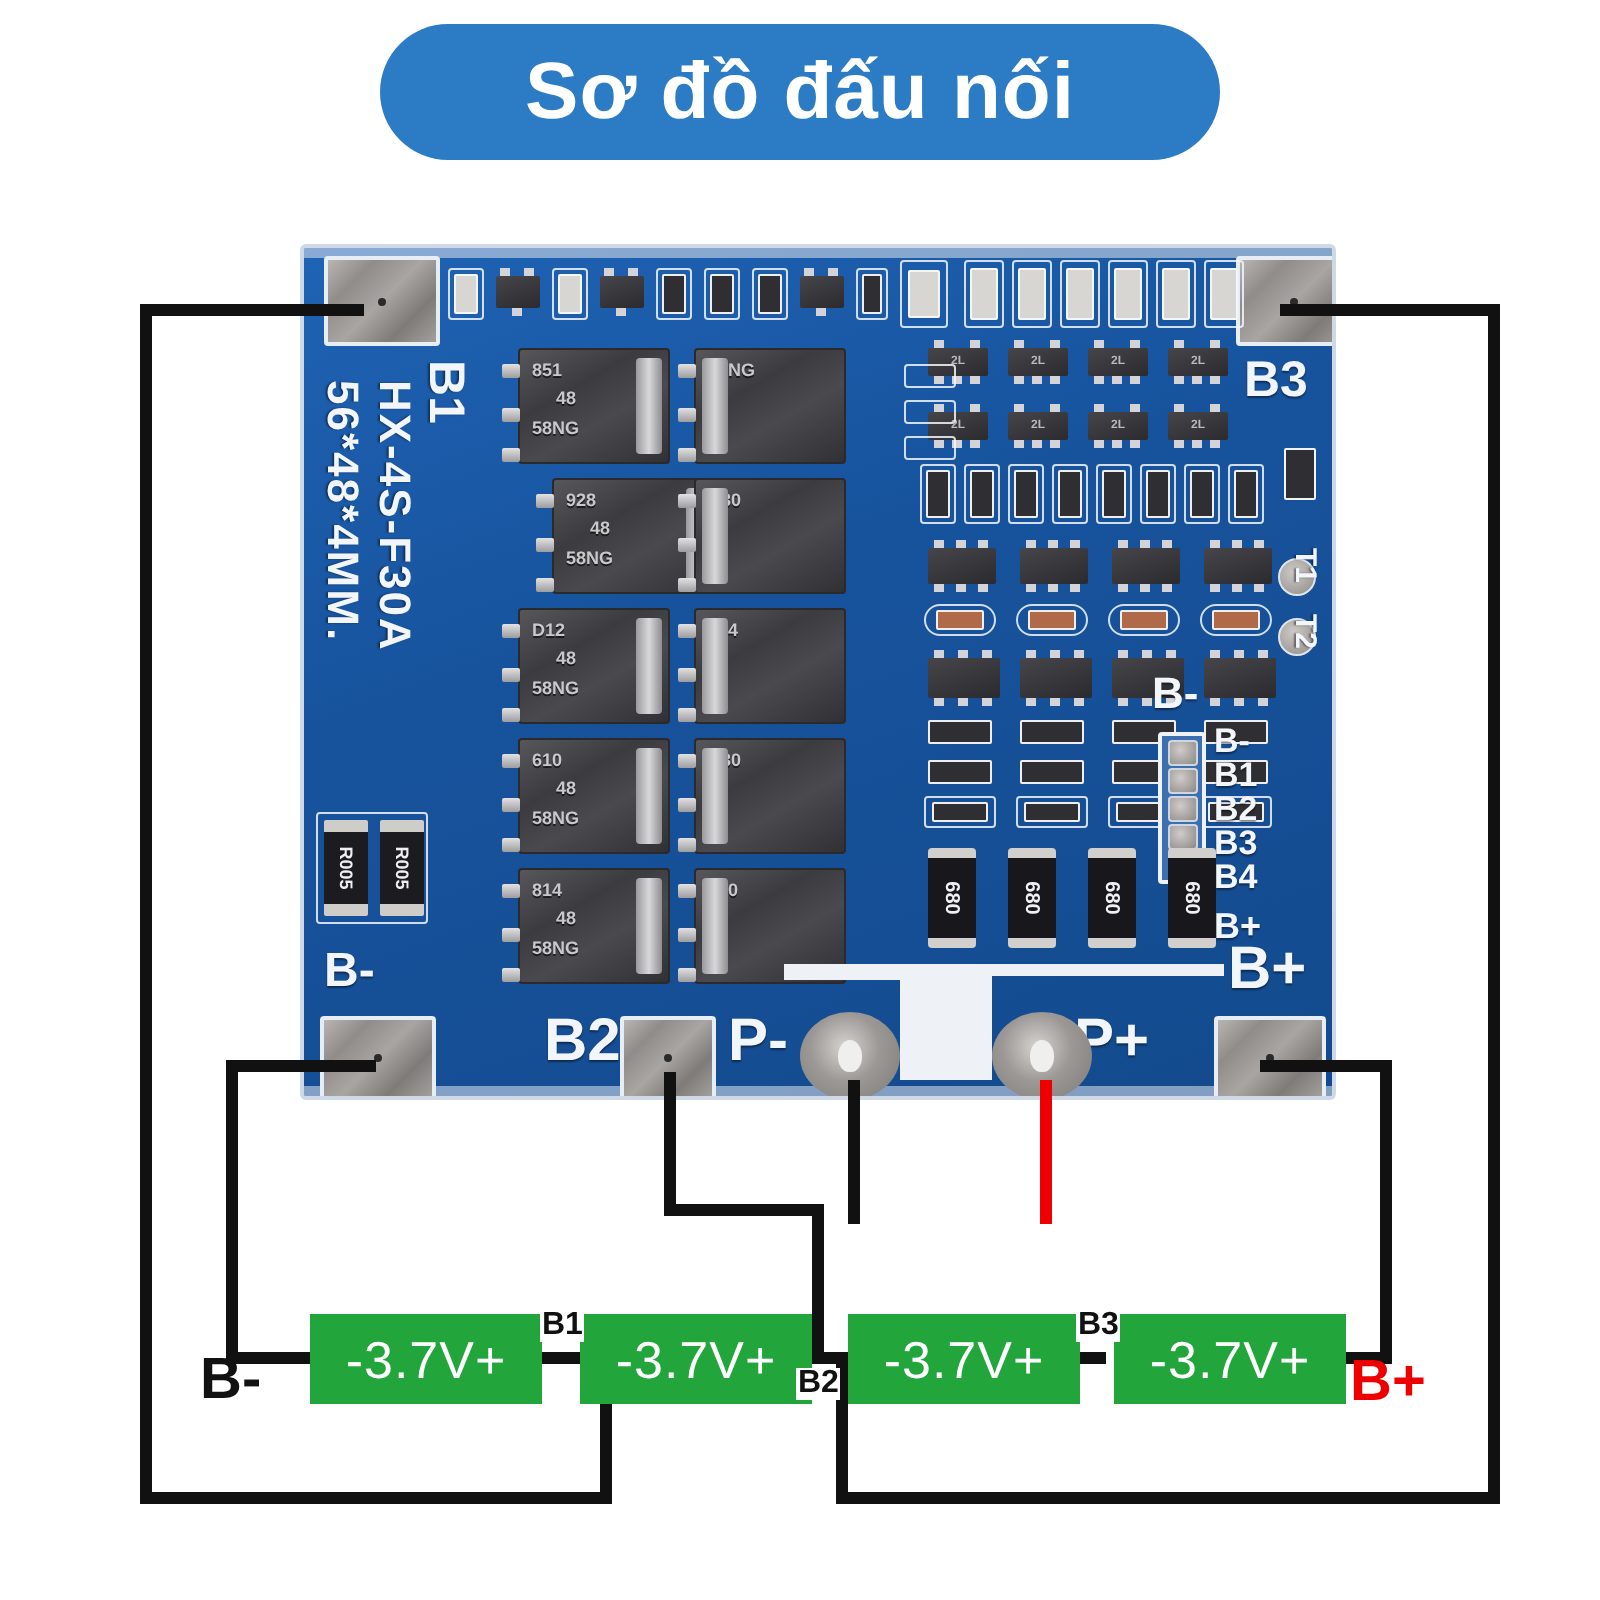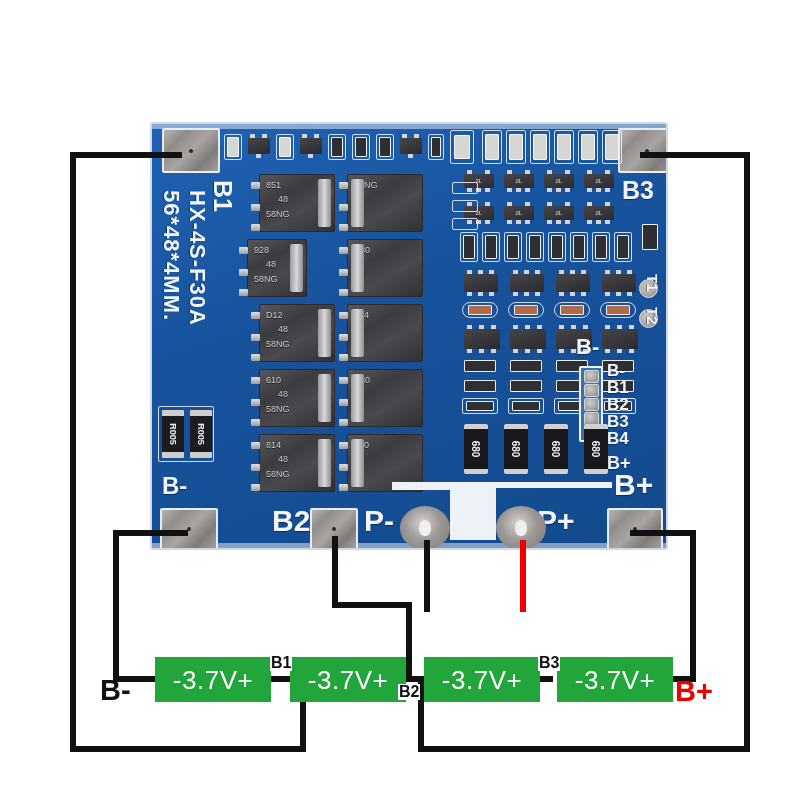--- a/index.html
+++ b/index.html
@@ -81,21 +81,21 @@
 
   
   .mosfet{
     position:absolute;
     background: linear-gradient(150deg,#57565a 0%, #3c3b3f 35%, #4a494d 60%, #313034 100%);
     border-radius:2px;
     border:1px solid #2a292c;
   }
   .mosfet .mk{
     position:absolute; left:6px; top:5px;
-    color:#c9c9cc; font-size:9px; font-weight:normal; line-height:11px;
+    color:#c9c9cc; font-size:9px; font-weight:bold; line-height:11px;
     text-shadow:0 1px 0 rgba(0,0,0,.6);
   }
   .mosfet .tab{
     position:absolute; right:3px; top:4px; bottom:4px; width:13px;
     background:linear-gradient(90deg,#9a9a9d,#d8d8db,#8e8e91);
     border-radius:2px;
   }
   .mosfet .legs{
     position:absolute; left:-9px; top:5px; bottom:5px; width:9px;
   }
@@ -185,20 +185,23 @@
   }
   .termlbl{ position:absolute; font-size:29px; font-weight:bold; line-height:1; }
   .termlbl.blk{ color:#111; }
   .termlbl.red{ color:#ee0000; }
 </style>
 </head>
 <body>
 
 <div id="stage">
 
+  <div id="title-pill">
+    <div id="title-text">Sơ đồ đấu nối</div>
+  </div>
 
   <div id="pcb">
     <div class="pcb-edge-top"></div>
     <div class="pcb-edge-bot"></div>
 
     <div class="pad" style="left:10px;top:4px;width:58px;height:45px;"></div>
     <div class="silk silk-rot" style="left:83px;top:56px;font-size:25px;">B1</div>
 
     <div class="pad" style="left:466px;top:4px;width:58px;height:45px;"></div>
     <div class="silk" style="left:470px;top:54px;font-size:25px;">B3</div>
@@ -275,21 +278,21 @@
     <div class="mosfet" style="left:195px;top:50px;width:76px;height:58px;">
       <div class="legs">
           <i style="top:2px;"></i>
           <i style="top:24px;"></i>
           <i style="top:44px;"></i>
         </div>
       <div class="mk">58NG</div>
       <div class="tab" style="right:auto;left:3px;"></div>
     </div>
 
-    <div class="mosfet" style="left:95px;top:115px;width:60px;height:58px;">
+    <div class="mosfet" style="left:124px;top:115px;width:84px;height:58px;">
       <div class="legs">
           <i style="top:2px;"></i>
           <i style="top:24px;"></i>
           <i style="top:44px;"></i>
         </div>
       <div class="mk">928</div>
       <div class="mk" style="top:19px;left:18px;">48</div>
       <div class="mk" style="top:34px;">58NG</div>
       <div class="tab"></div>
     </div>

